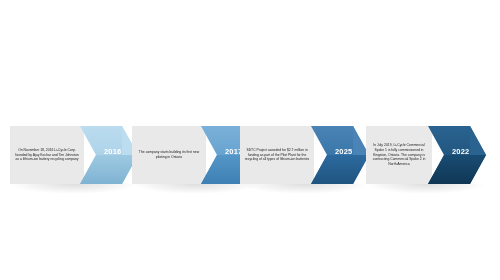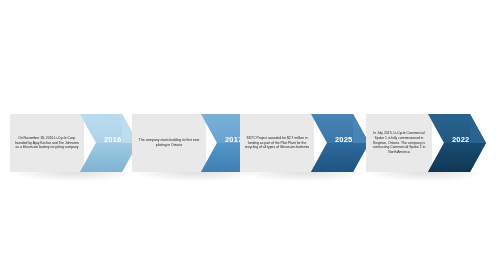--- a/index.html
+++ b/index.html
@@ -9,21 +9,21 @@
     width: 500px;
     height: 280px;
     overflow: hidden;
   }
   body {
     font-family: "Liberation Sans", sans-serif;
   }
   #timeline {
     position: absolute;
     left: 0;
-    top: 4px;
+    top: 16px;
     width: 500px;
     height: 264px;
   }
   
   .panel {
     position: absolute;
     top: 110px;
     height: 58px;
     background: #e9e9e9;
     box-sizing: border-box;

